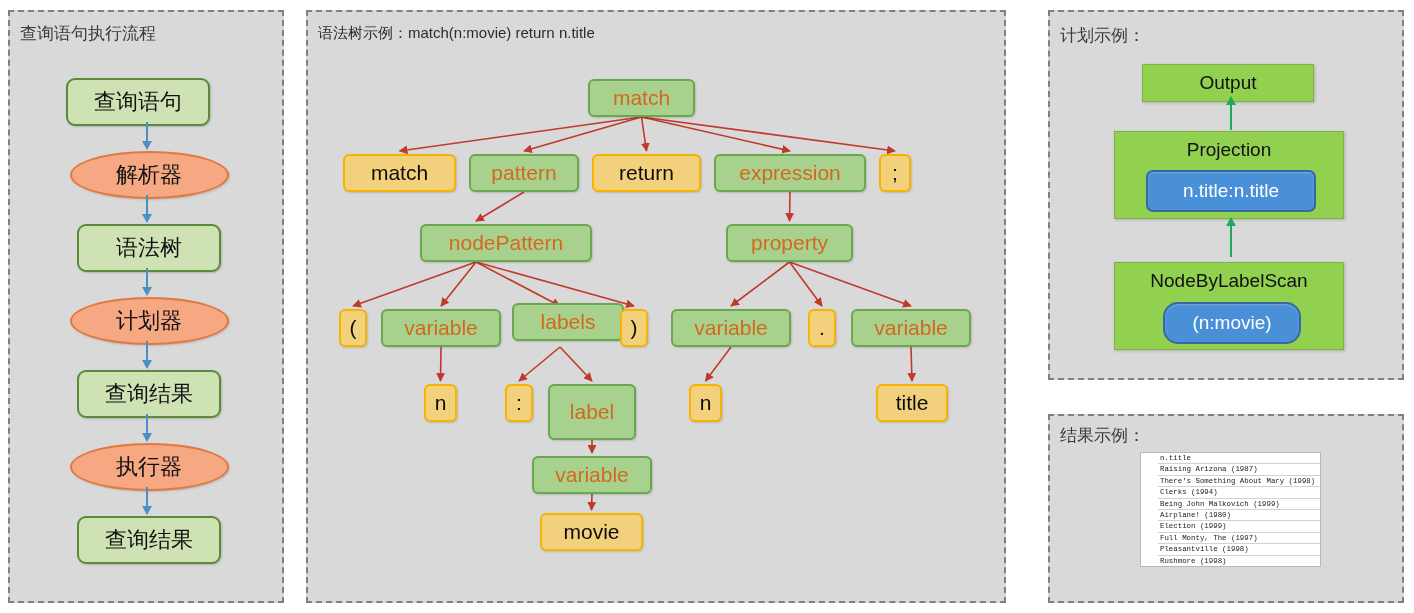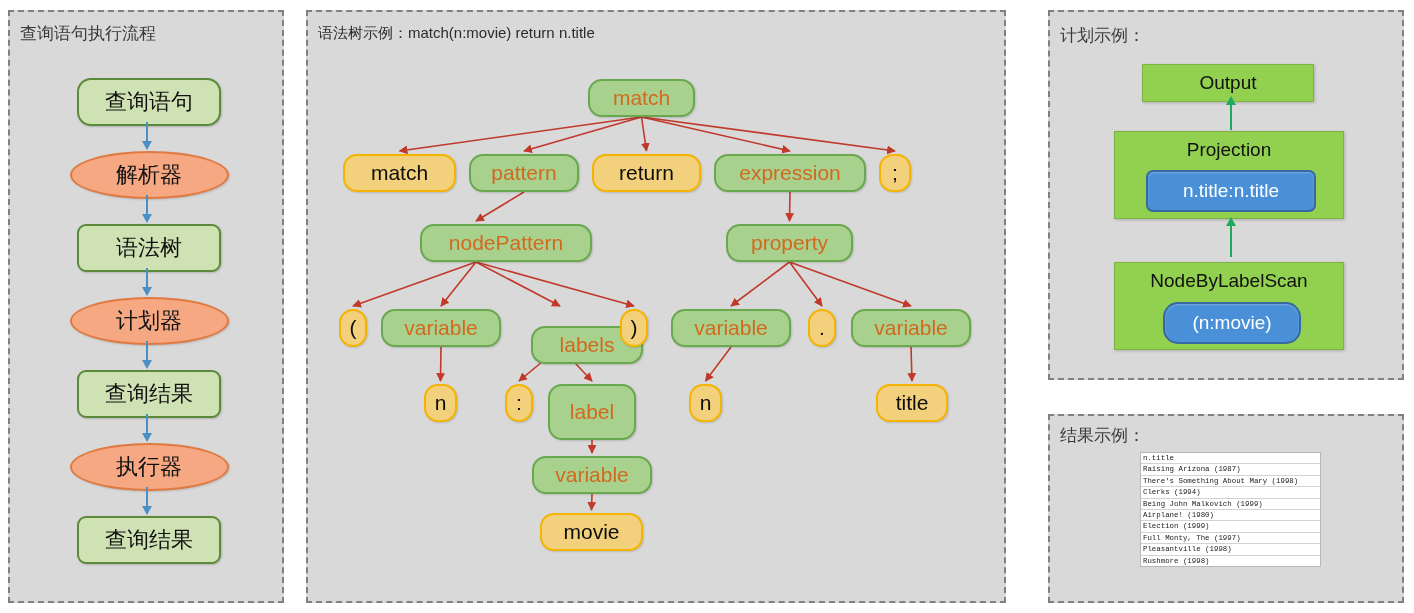--- a/index.html
+++ b/index.html
@@ -24,21 +24,21 @@
             box-shadow:1px 1px 2px rgba(0,0,0,.15);}
   .flow-arrow{position:absolute;width:2px;background:#4a90c4;}
   .flow-arrow:after{content:"";position:absolute;left:-4px;bottom:-8px;
             border-left:5px solid transparent;border-right:5px solid transparent;
             border-top:9px solid #4a90c4;}
 
   
   #tree-panel{left:306px;top:10px;width:700px;height:593px;}
   #tree-title{left:318px;top:24px;font-size:15px;}
   #tree-title .zh{font-family:"Liberation Serif","DejaVu Serif",serif;}
-  .tnode{position:absolute;border-radius:14px;display:flex;align-items:center;
+  .tnode{position:absolute;border-radius:6px;display:flex;align-items:center;
          justify-content:center;white-space:nowrap;box-sizing:border-box;
          font-size:21px;box-shadow:1px 1px 2px rgba(0,0,0,.15);}
   .tnode.nt{background:#a9d18e;border:2px solid #6aa84f;color:#d2691e;}
   .tnode.t{background:#f3d17c;border:2px solid #f5b400;color:#0d0d0d;}
   #tree-svg{position:absolute;left:0;top:0;width:700px;height:593px;pointer-events:none;}
 
   
   #plan-panel{left:1048px;top:10px;width:356px;height:370px;}
   #plan-title{left:1060px;top:24px;font-size:17px;}
   .pnode{position:absolute;background:#92d050;border:1px solid #7cb342;border-radius:0;
@@ -49,33 +49,33 @@
           box-shadow:inset 0 1px 2px rgba(255,255,255,.25);}
   .garrow{position:absolute;width:2px;background:#1faa5b;}
   .garrow:after{content:"";position:absolute;left:-4px;top:-8px;
           border-left:5px solid transparent;border-right:5px solid transparent;
           border-bottom:9px solid #1faa5b;}
 
   
   #result-panel{left:1048px;top:414px;width:356px;height:189px;}
   #result-title{left:1060px;top:424px;font-size:17px;}
   #result-table{position:absolute;left:1140px;top:452px;width:181px;
-       background:#fff;border:1px solid #b8b8b8;box-sizing:border-box;}
+       background:#fff;border:1px solid #b8b8b8;box-sizing:border-box;padding-left:17px;}
   #result-table .row{font-family:"Liberation Mono","DejaVu Sans Mono",monospace;
        font-size:7.4px;line-height:10.4px;color:#1a1a1a;padding:0 2px;
        border-bottom:1px solid #d2d2d2;white-space:nowrap;overflow:hidden;}
   #result-table .row:last-child{border-bottom:none;}
 </style>
 </head>
 <body>
 
 <div class="panel" id="flow-panel"></div>
 <div class="panel-title" id="flow-title">查询语句执行流程</div>
 <div id="flow-nodes">
-    <div class="flow-box" style="left: 77px; top: 78px; width: 140px; height: 44px; border-radius: 14px;">
+    <div class="flow-box" style="left: 66px; top: 78px; width: 140px; height: 44px;">
       <span>查询语句</span>
     </div>
     <div class="flow-arrow" style="left: 146px; top: 122px; height: 20px;"></div>
     <div class="flow-ellipse" style="left: 69.5px; top: 151px; width: 155px; height: 44px;">
       <span>解析器</span>
     </div>
     <div class="flow-arrow" style="left: 146px; top: 195px; height: 20px;"></div>
     <div class="flow-box" style="left: 77px; top: 224px; width: 140px; height: 44px;">
       <span>语法树</span>
     </div>
@@ -152,21 +152,21 @@
       </div>
       <div class="tnode nt" style="left: 418px; top: 212px; width: 127px; height: 38px;">
         <span>property</span>
       </div>
       <div class="tnode t" style="left: 31px; top: 297px; width: 28px; height: 38px;">
         <span>(</span>
       </div>
       <div class="tnode nt" style="left: 73px; top: 297px; width: 120px; height: 38px;">
         <span>variable</span>
       </div>
-      <div class="tnode nt" style="left: 204px; top: 314px; width: 112px; height: 38px; margin-left: 19px;">
+      <div class="tnode nt" style="left: 204px; top: 291px; width: 112px; height: 38px;">
         <span>labels</span>
       </div>
       <div class="tnode t" style="left: 312px; top: 297px; width: 28px; height: 38px;">
         <span>)</span>
       </div>
       <div class="tnode nt" style="left: 363px; top: 297px; width: 120px; height: 38px;">
         <span>variable</span>
       </div>
       <div class="tnode t" style="left: 500px; top: 297px; width: 28px; height: 38px;">
         <span>.</span>

